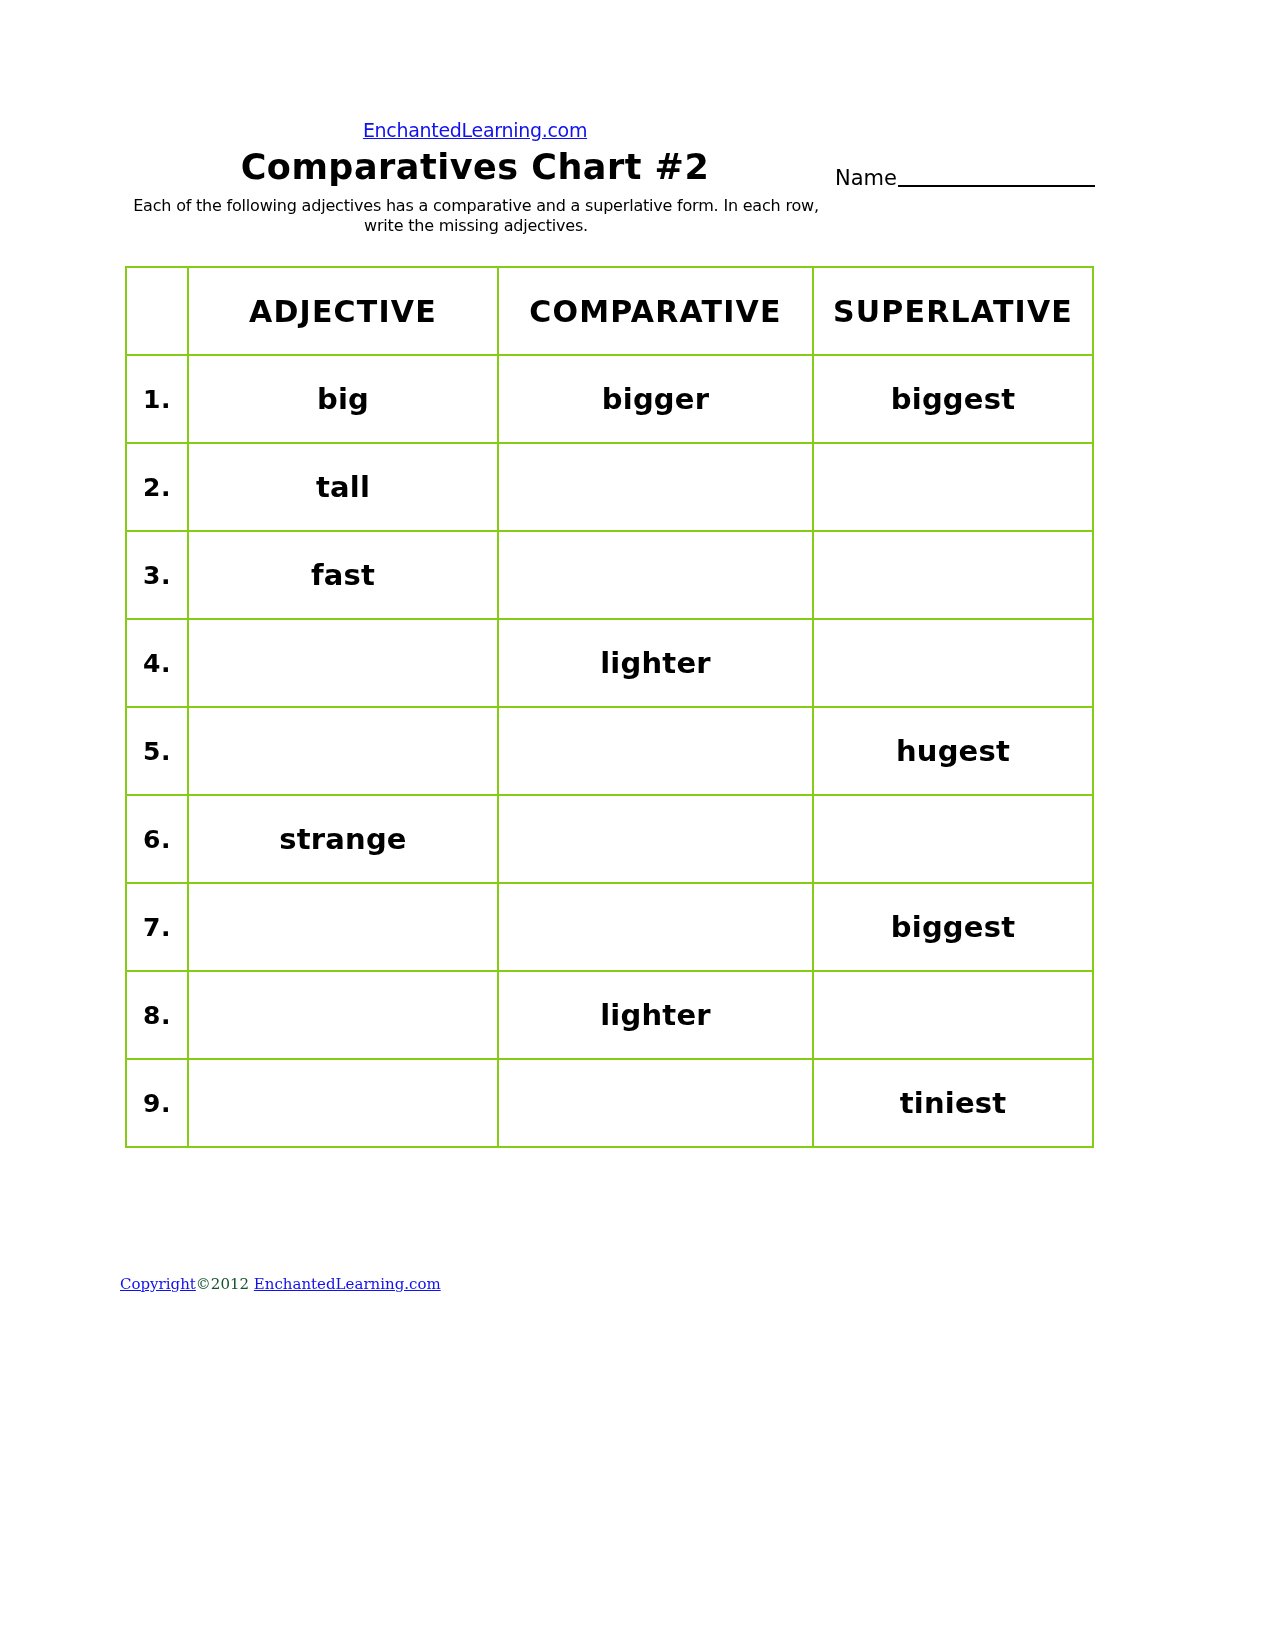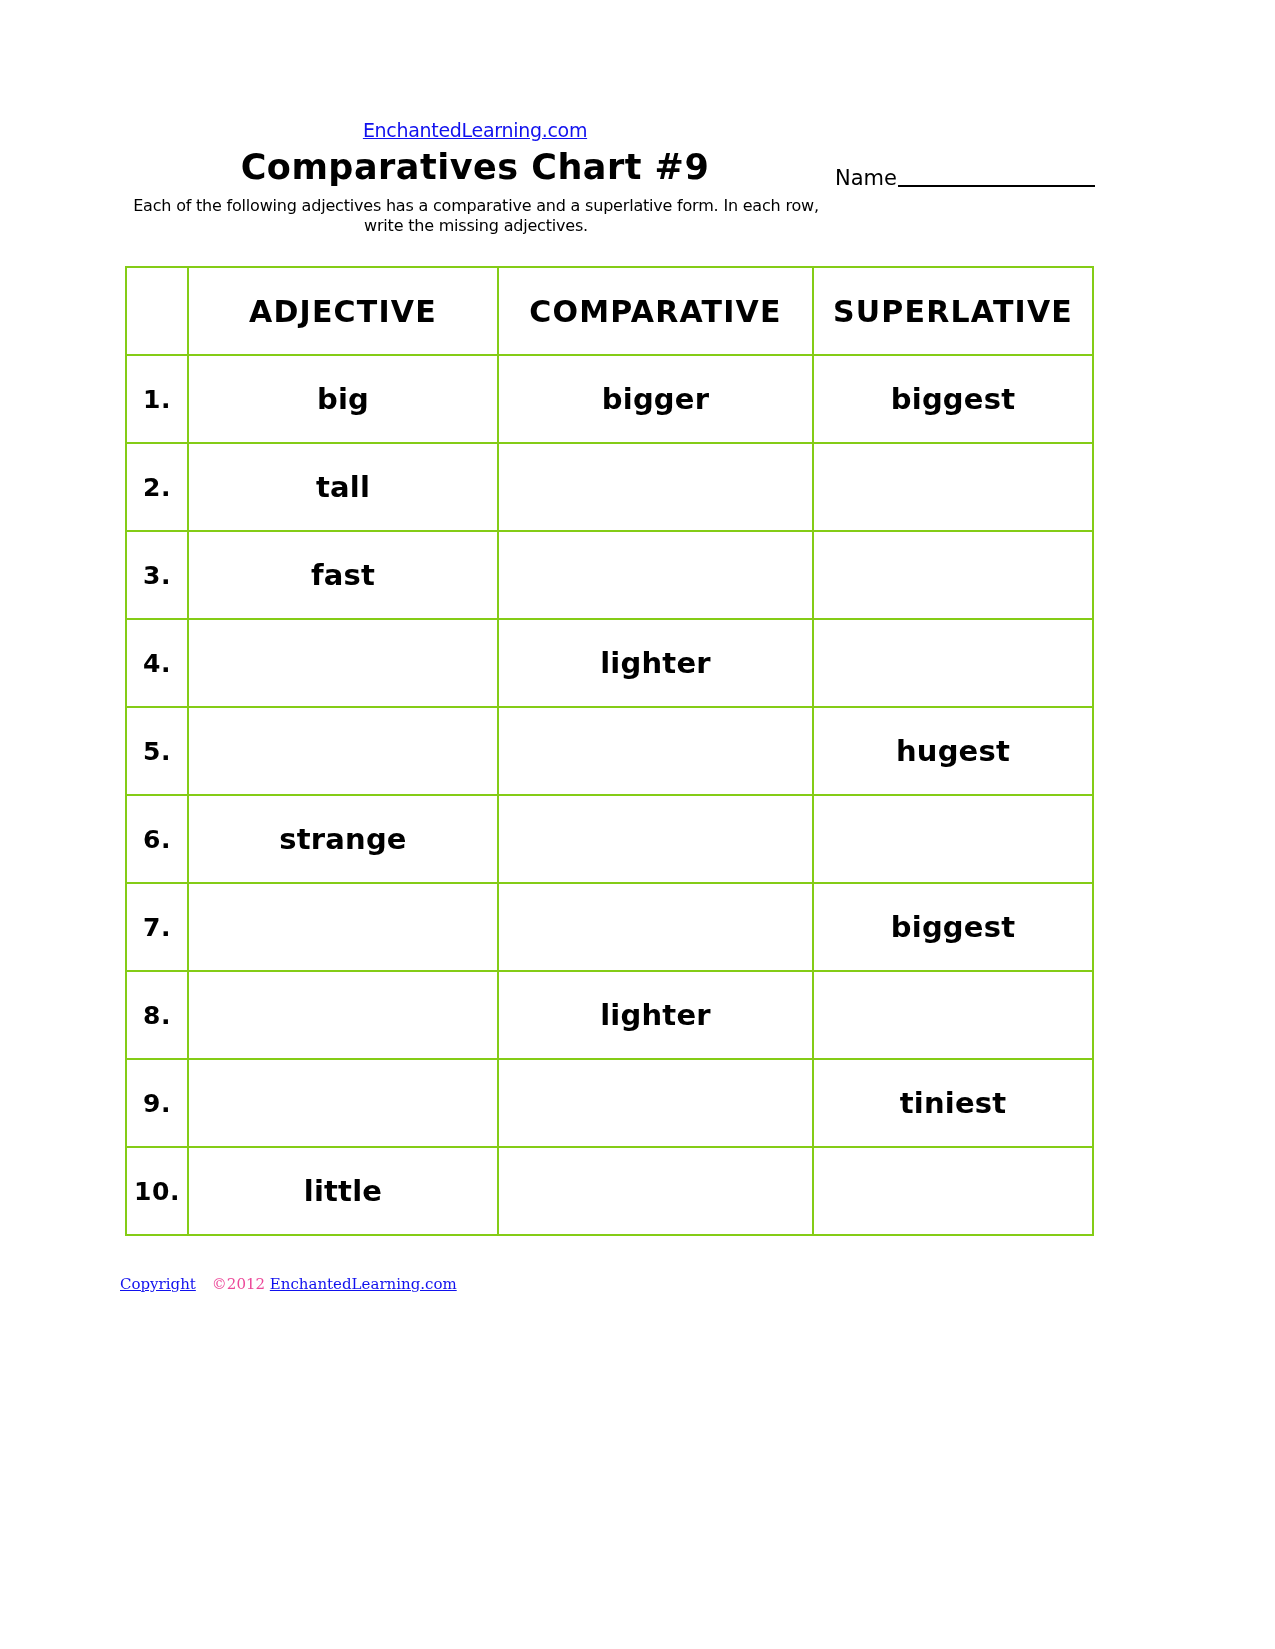--- a/index.html
+++ b/index.html
@@ -136,32 +136,32 @@
     font-family: "DejaVu Serif", serif;
     font-size: 15px;
     color: #000000;
     white-space: nowrap;
   }
   .footer a {
     color: #1111ee;
     text-decoration: underline;
     cursor: pointer;
   }
-  .footer .sym { color: #ec4899; margin-left: 16px; }
+  .footer .sym { color: #14532d; }
 </style>
 </head>
 <body>
 
 <div class="page">
 
   <div class="site-link-wrap">
     <span class="site-link">EnchantedLearning.com</span>
   </div>
 
-  <div class="title">Comparatives Chart #9</div>
+  <div class="title">Comparatives Chart #2</div>
 
   <div class="name-field">
     <span class="name-label">Name</span>
     <span class="name-blank"></span>
   </div>
 
   <div class="instructions">Each of the following adjectives has a comparative and a superlative form. In each row, write the missing adjectives.</div>
 
   <table class="chart-table">
     <colgroup>
@@ -226,26 +226,20 @@
         <td class="cell-word"></td>
         <td class="cell-word">lighter</td>
         <td class="cell-word"></td>
       </tr>
       <tr>
         <td class="cell-num">9.</td>
         <td class="cell-word"></td>
         <td class="cell-word"></td>
         <td class="cell-word">tiniest</td>
       </tr>
-      <tr>
-        <td class="cell-num">10.</td>
-        <td class="cell-word">little</td>
-        <td class="cell-word"></td>
-        <td class="cell-word"></td>
-      </tr>
     </tbody>
   </table>
 
   <div class="footer">
     <a>Copyright</a><span class="sym">©2012</span>&nbsp;<a>EnchantedLearning.com</a>
   </div>
 
 </div>
 
 </body></html>

